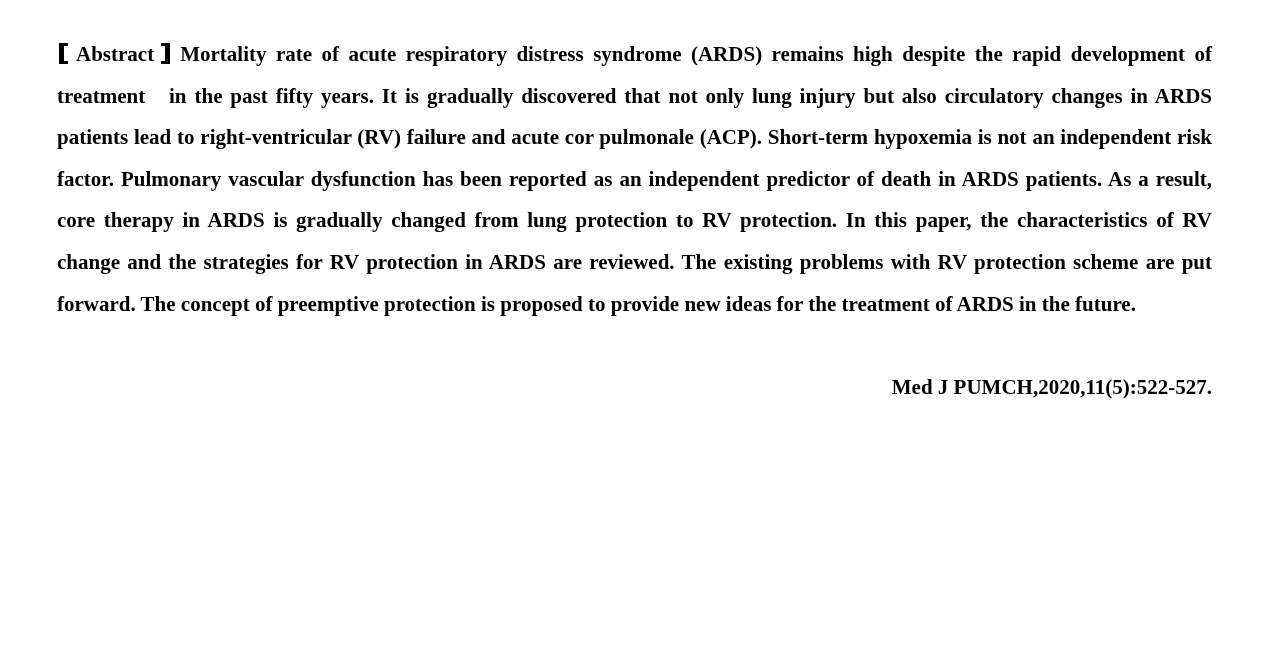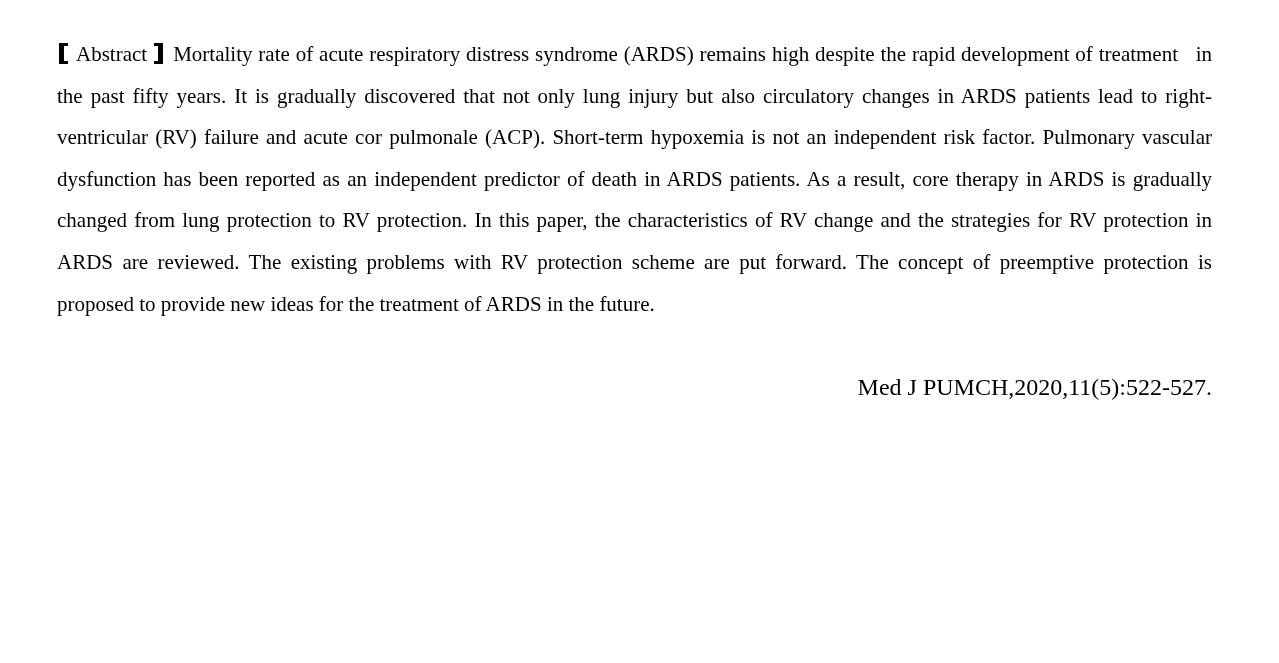--- a/index.html
+++ b/index.html
@@ -10,33 +10,34 @@
     height: 663px;
     overflow: hidden;
     font-family: "Liberation Serif", "DejaVu Serif", serif;
     color: #000000;
   }
   .page {
     box-sizing: border-box;
     width: 1279px;
     height: 663px;
     padding: 34px 67px 0 57px;
+    font-weight: bold;
   }
   .para {
     margin: 0;
     font-size: 21px;
     line-height: 41.6px;
     text-align: justify;
     color: #000000;
   }
   .keywords-para { margin-top: 42px; }
   .citation-line {
     margin: 0;
     margin-top: 42px;
-    font-size: 24px;
+    font-size: 21px;
     line-height: 41.6px;
     text-align: right;
     color: #000000;
   }
   
   .bracket {
     display: inline-block;
     width: 9px;
     height: 21px;
     box-sizing: border-box;

